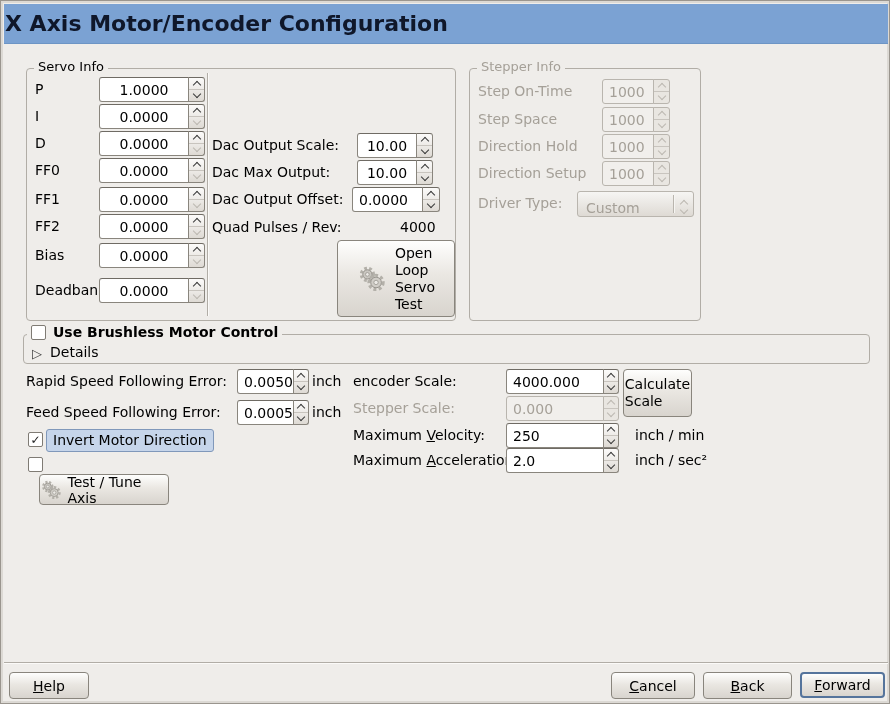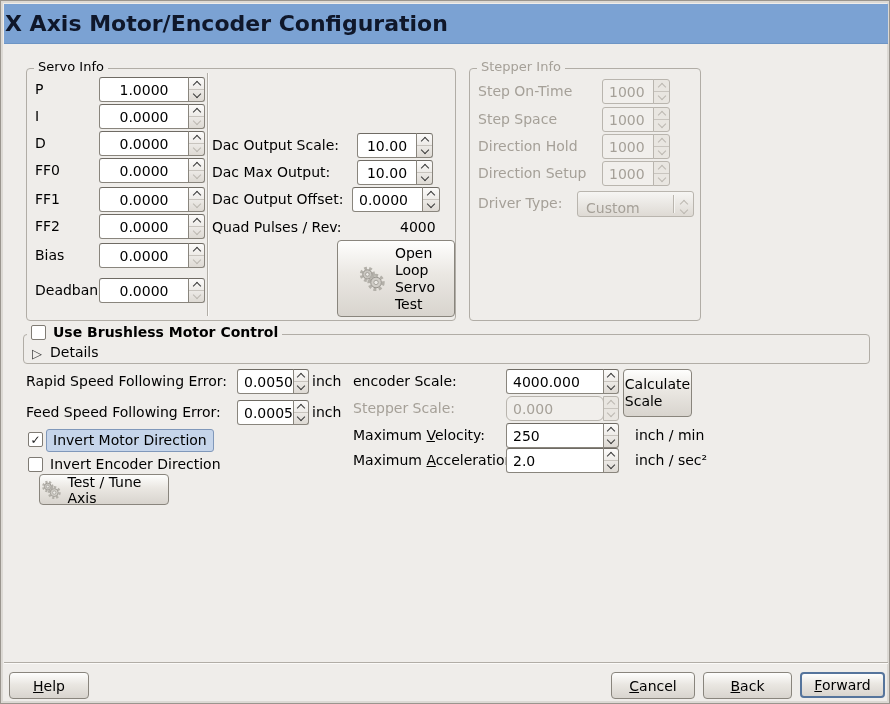--- a/index.html
+++ b/index.html
@@ -340,21 +340,21 @@
   </div>
   <div class="btn" style="left:622px;top:368px;width:69px;height:48px;">
     <span class="lines">
       <span>Calculate</span>
       <span>Scale</span>
     </span>
   </div>
 
   <span class="lbl dis" style="left:352px;top:395px;">Stepper Scale:</span>
   <div class="spin dis ta-l" style="left:505px;top:395px;">
-    <div class="entry" style="width:98px;border-radius:6px;">0.000</div>
+    <div class="entry" style="width:98px;">0.000</div>
     <div class="btns" style="width:16px;">
         <div class="sb top">
           <i class="ch u"></i>
         </div>
         <div class="sb">
           <i class="ch d"></i>
         </div>
       </div>
   </div>
 
@@ -387,21 +387,20 @@
   <span class="lbl" style="left:634px;top:447px;">inch / sec²</span>
 
   <span class="cb" style="left:27px;top:431px;">
       <span>✓</span>
     </span>
   <span class="hl" style="left:45px;top:428px;">Invert Motor Direction</span>
 
   <span class="cb" style="left:27px;top:456px;">
       <span></span>
     </span>
-  <span class="lbl" style="left:49px;top:451px;">Invert Encoder Direction</span>
 
   <div class="btn" style="left:38px;top:473px;width:130px;height:31px;">
     <svg width="24" height="24" viewBox="0 0 26 26" style="margin-right:5px;">
       <circle cx="9" cy="9" r="5.4" fill="none" stroke="#b3b0a9" stroke-width="2.4" stroke-dasharray="2.4 2"></circle>
       <circle cx="9" cy="9" r="4" fill="#c9c6c0" stroke="#8f8c85" stroke-width="0.8"></circle>
       <circle cx="9" cy="9" r="1.6" fill="#eceae6" stroke="#8f8c85" stroke-width="0.6"></circle>
       <circle cx="16.5" cy="16" r="6.2" fill="none" stroke="#b3b0a9" stroke-width="2.6" stroke-dasharray="2.6 2.1"></circle>
       <circle cx="16.5" cy="16" r="4.6" fill="#d0cdc7" stroke="#8f8c85" stroke-width="0.8"></circle>
       <circle cx="16.5" cy="16" r="1.9" fill="#eceae6" stroke="#8f8c85" stroke-width="0.6"></circle>
     </svg>

